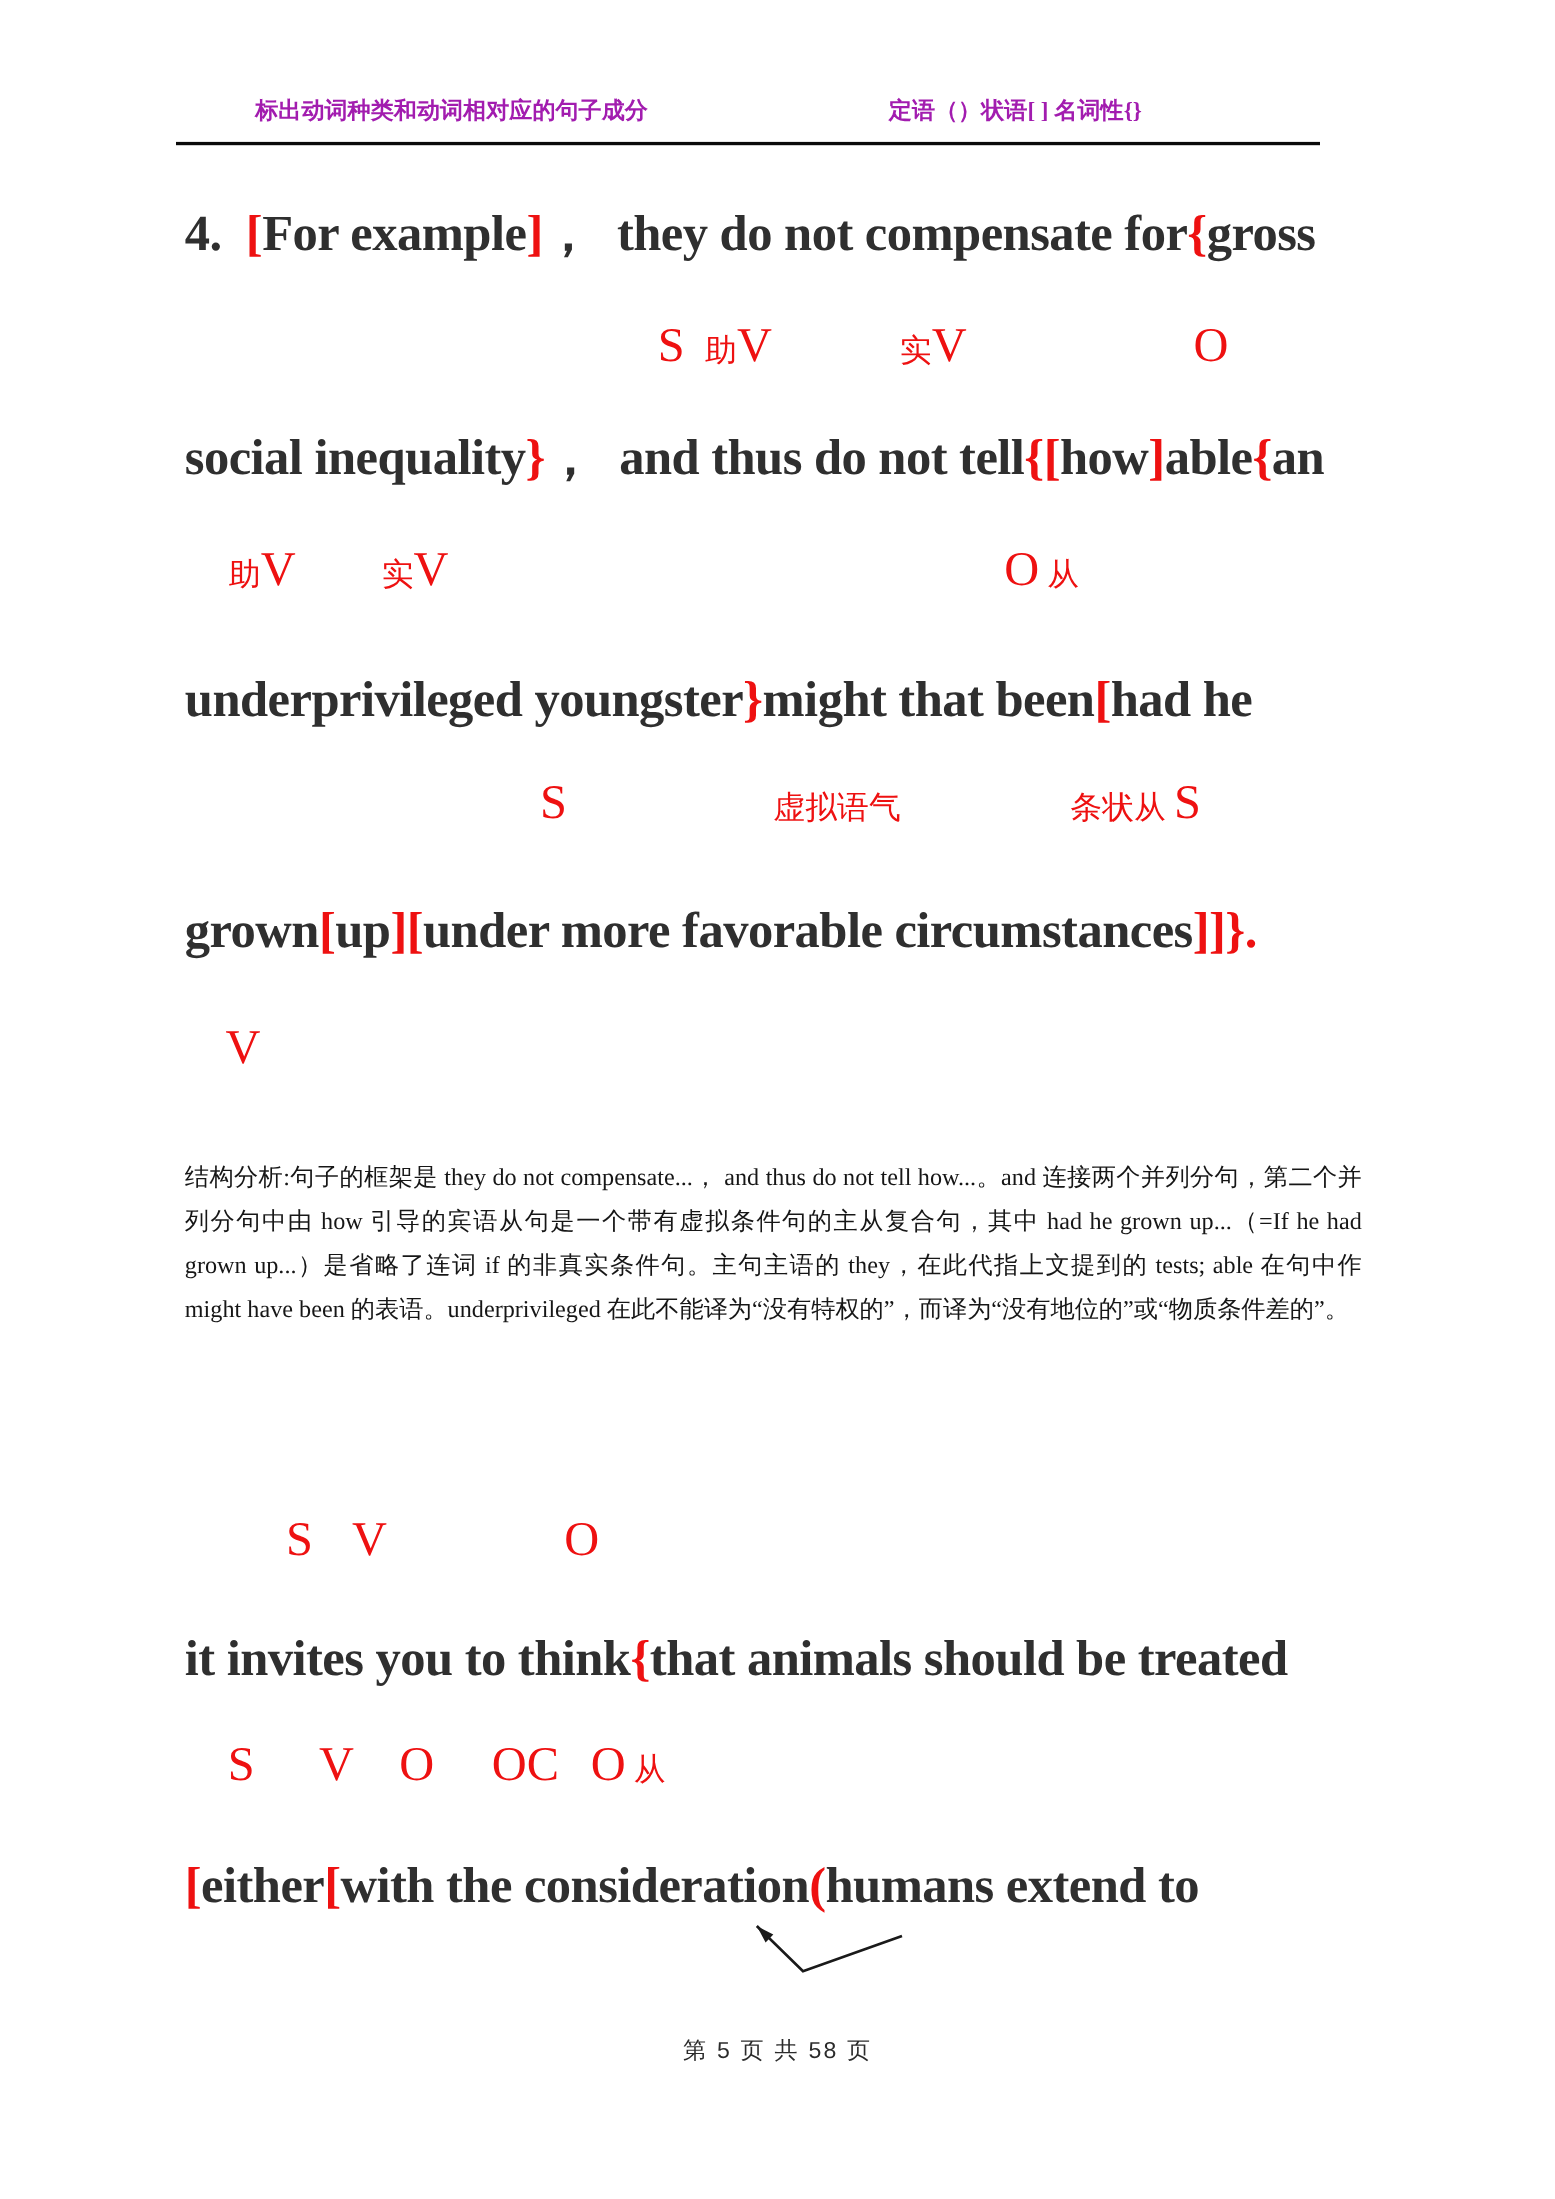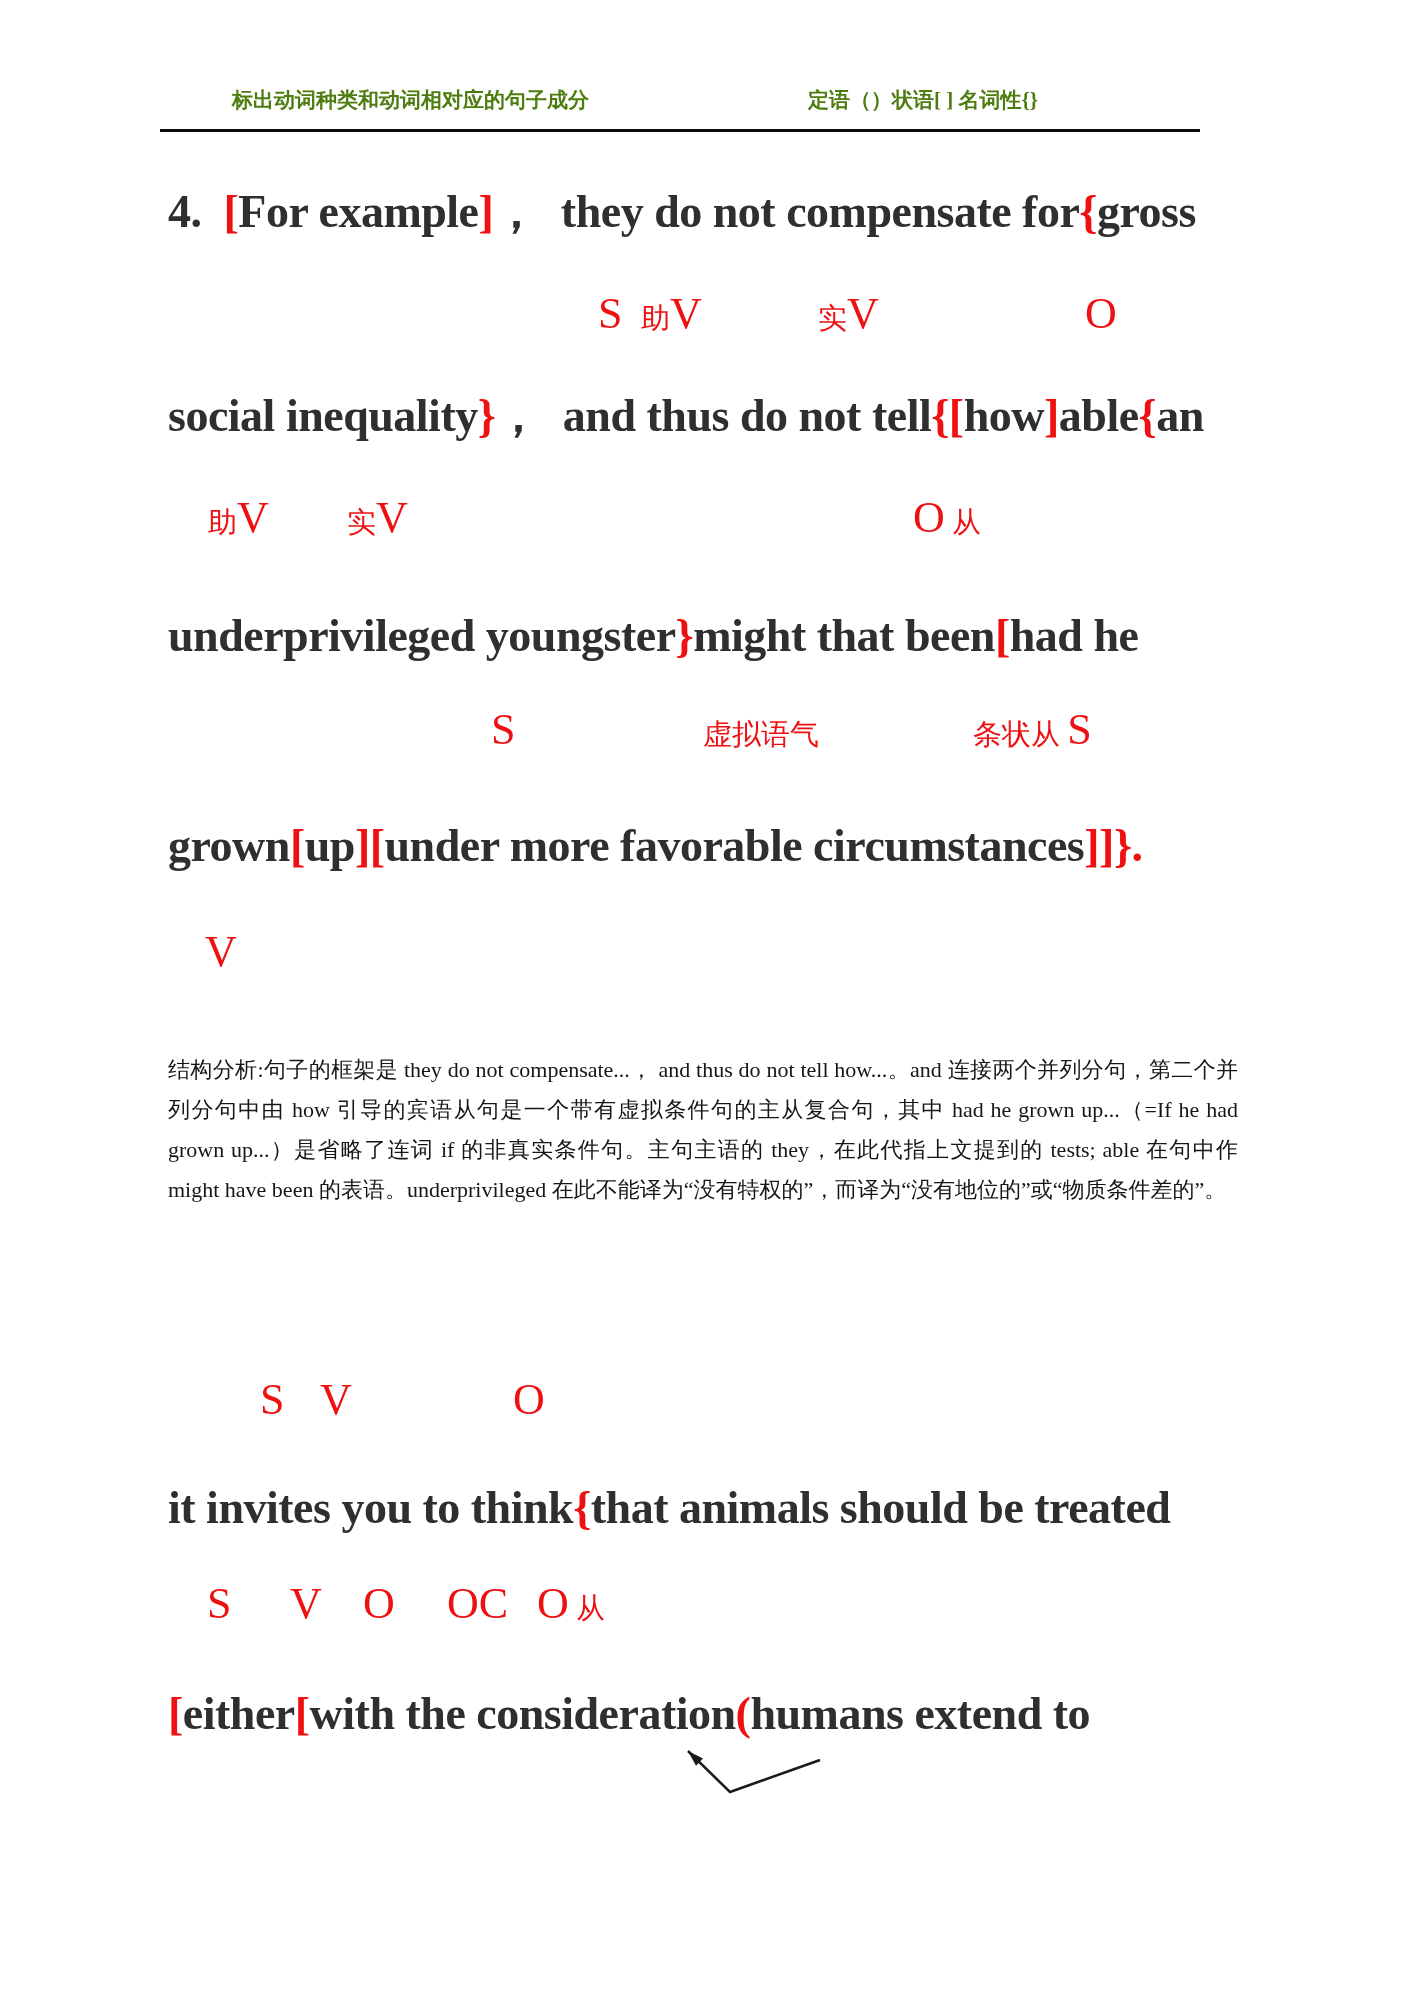--- a/index.html
+++ b/index.html
@@ -1,21 +1,21 @@
 <!DOCTYPE html>
 <html><head>
 <meta charset="utf-8">
 <style>
   html,body { margin:0; padding:0; background:#ffffff; }
   .page {
     position:relative; width:1414px; height:1999px; background:#ffffff;
     font-family:"Liberation Serif","DejaVu Serif",serif; overflow:hidden;
   }
   .hdr {
-    position:absolute; top:86px; font-weight:700; font-size:21px; color:#4d7c0f;
+    position:absolute; top:86px; font-weight:700; font-size:21px; color:#a21caf;
     white-space:pre;
   }
   .hdr-left { left:232px; }
   .hdr-right { left:808px;text-align:right; }
   .rule { position:absolute; left:160px; top:129px; width:1040px; height:3px; background:#0a0a0a; }
   .sent {
     position:absolute; left:168px; font-weight:700; font-size:46px; line-height:1.2;
     color:#2f2f2f; white-space:pre; letter-spacing:-0.5px;
   }
   .seg-r { color:#ee1111; }
@@ -92,14 +92,15 @@
     <span class="tok" style="left:369px"><span>O</span><span class="sz-cn"> 从</span></span>
   </div>
 
   <div class="sent" style="top:1686px"><span class="seg-r">[</span><span>either</span><span class="seg-r">[</span><span>with the consideration</span><span class="seg-r">(</span><span>humans extend to</span></div>
 
   <svg class="arrow-svg" width="200" height="70" viewBox="0 0 200 70">
     <polyline points="48,13 90,54 180,22" fill="none" stroke="#1a1a1a" stroke-width="2.5"></polyline>
     <polygon points="48,13 63,20.6 56,27.8" fill="#1a1a1a"></polygon>
   </svg>
 
+  <div class="footer">第 5 页 共 58 页</div>
 
 </div>
 
 </body></html>

